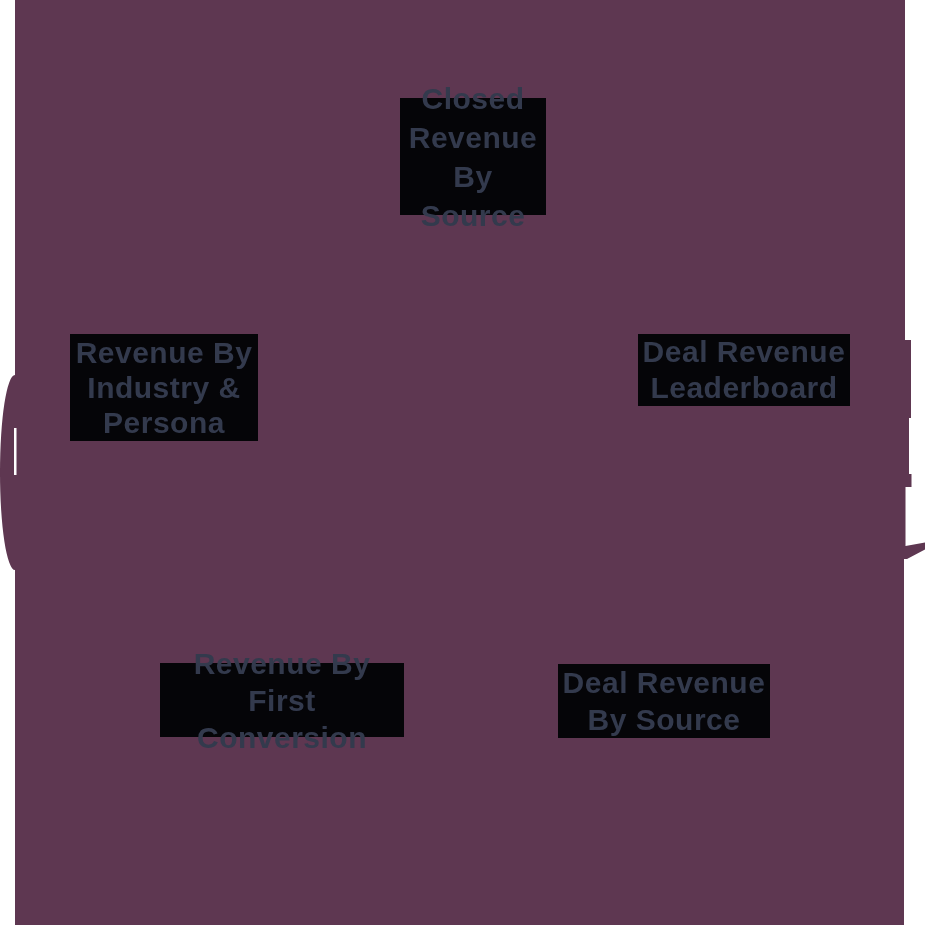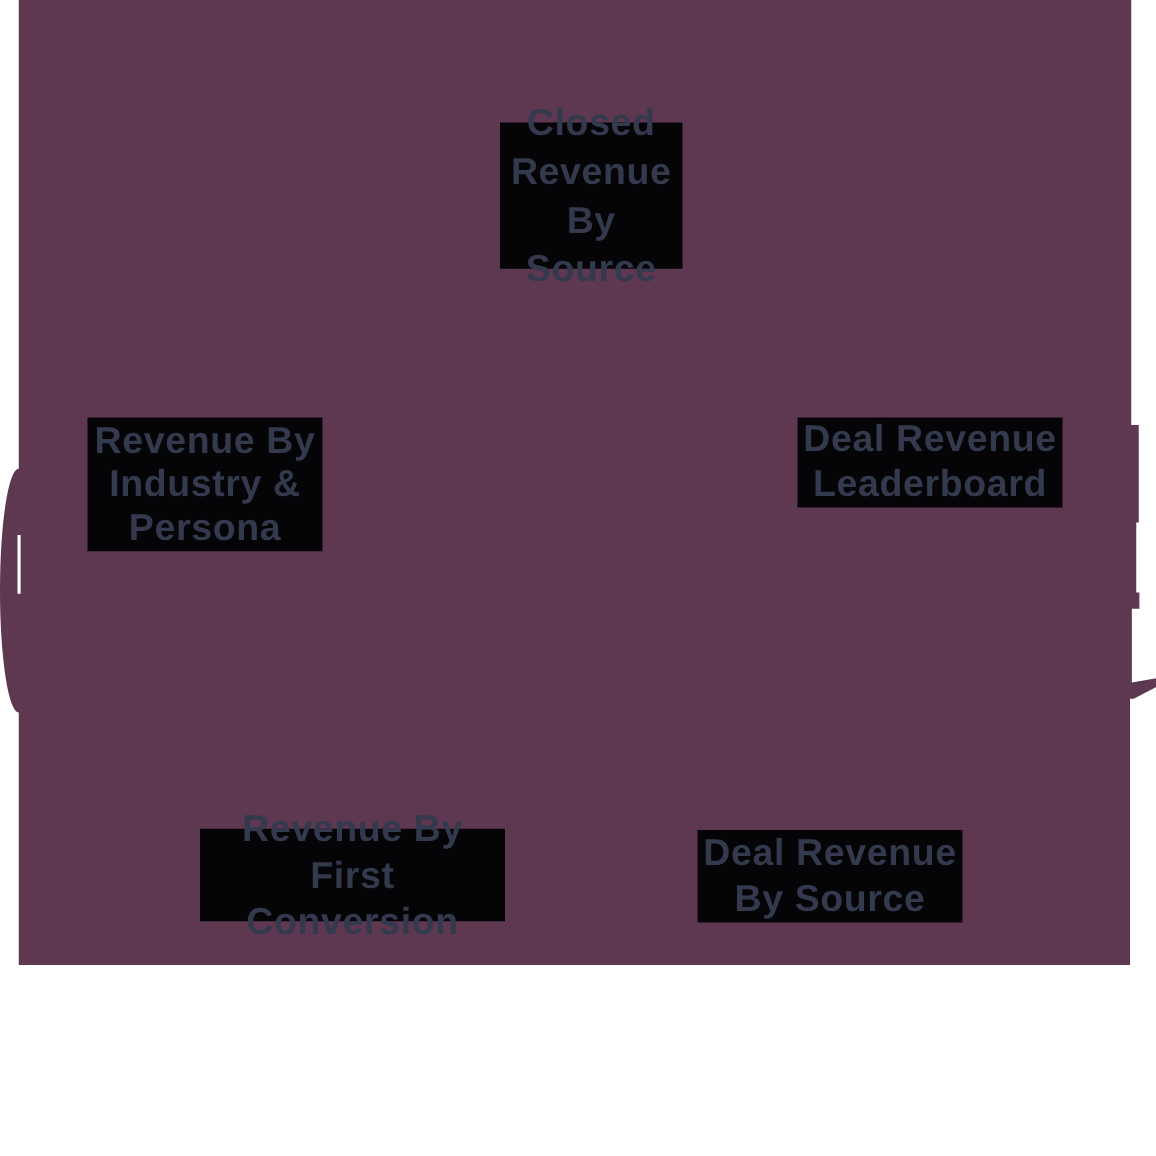--- a/index.html
+++ b/index.html
@@ -6,21 +6,21 @@
     --page-background: #ffffff;
     --overlay-purple: #5e3751;
     --label-box-background: #050508;
     --label-text: #333a4d;
   }
   * { margin: 0; padding: 0; box-sizing: border-box; }
   html, body { background: var(--page-background); }
   .screen {
     position: relative;
     width: 925px;
-    height: 772px;
+    height: 925px;
     overflow: hidden;
     background: var(--page-background);
     font-family: "Liberation Sans", sans-serif;
   }
   .blob-svg {
     position: absolute;
     inset: 0;
     display: block;
   }
   .blob-svg .blob-path { fill: var(--overlay-purple); }

